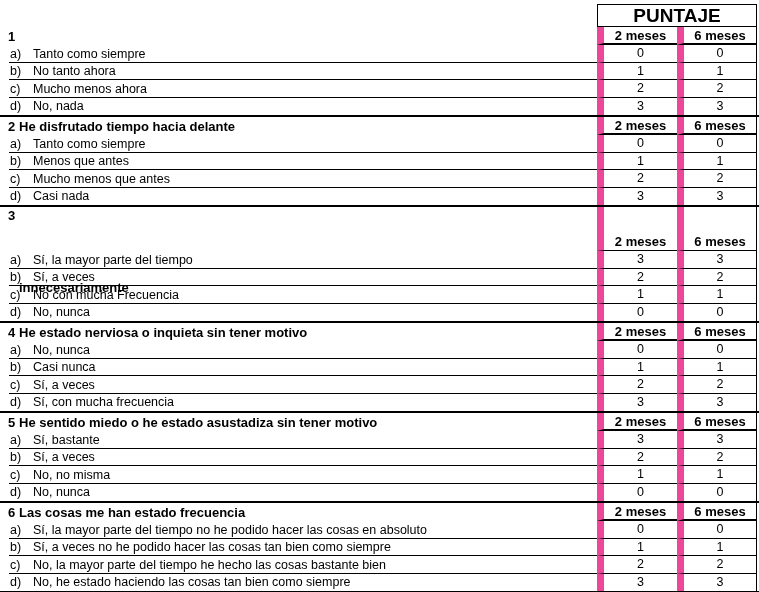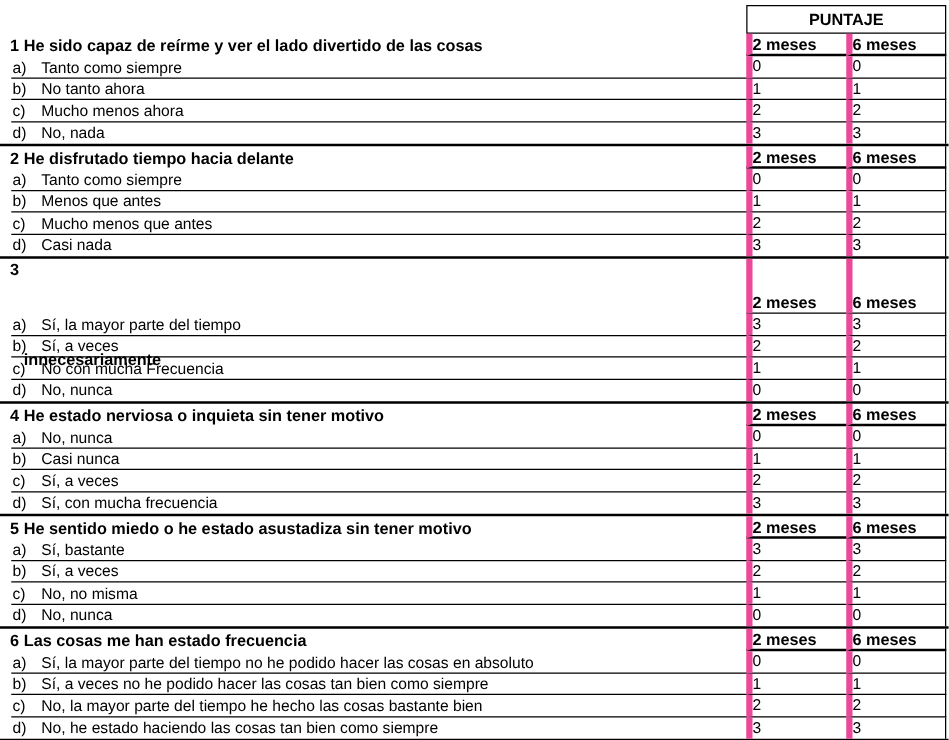--- a/index.html
+++ b/index.html
@@ -20,21 +20,21 @@
   .puntaje-row .spacer { width: 597px; }
   .puntaje-box {
     width: 160px;
     height: 23px;
     box-sizing: border-box;
     border: 1px solid #000;
     display: flex;
     align-items: center;
     justify-content: center;
     font-weight: bold;
-    font-size: 13px;
+    font-size: 19px;
   }
 
   
   .block { border-top: 2px solid #000; }
   .block.first { border-top: none; }
   .block.last { border-bottom: 2px solid #000; }
 
   
   .qrow { height: 18px; }
   .qcell {
@@ -47,23 +47,24 @@
     font-size: 13px;
     white-space: nowrap;
   }
   .qnum { display: inline-block; width: 11px; flex: none; }
   .qnum.sup { position: relative; top: -3px; }
 
   
   .scell {
     width: 80px;
     box-sizing: border-box;
-    border-left: 5px solid #ec4899;
+    border-left: 7px solid #ec4899;
     display: flex;
     align-items: center;
+    justify-content: center;
     font-size: 12.5px;
   }
   .scell.last-col { border-right: 1px solid #000; }
   .qrow .scell {
     font-weight: bold;
     font-size: 13px;
     border-bottom: 2px solid #000;
   }
 
   
@@ -112,21 +113,20 @@
 <div id="table-wrap">
   <div class="row puntaje-row">
     <div class="spacer"></div>
     <div class="puntaje-box">PUNTAJE</div>
   </div>
   <div id="blocks">
       <div class="block first">
         <div class="row qrow">
           <div class="qcell">
             <span class="qnum">1</span>
-            <span class="qtext">He sido capaz de reírme y ver el lado divertido de las cosas</span>
           </div>
           <div class="scell">
             <span>2 meses</span>
           </div>
           <div class="scell last-col">
             <span>6 meses</span>
           </div>
         </div>
         <div class="row orow bordered">
           <div class="ocell">

